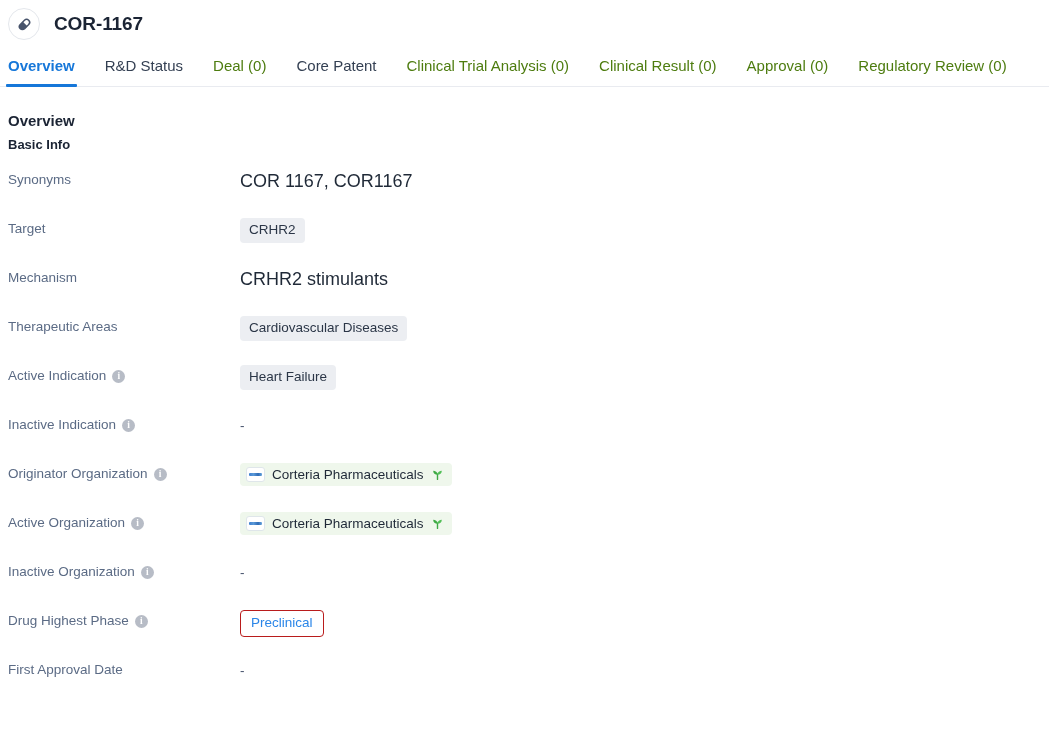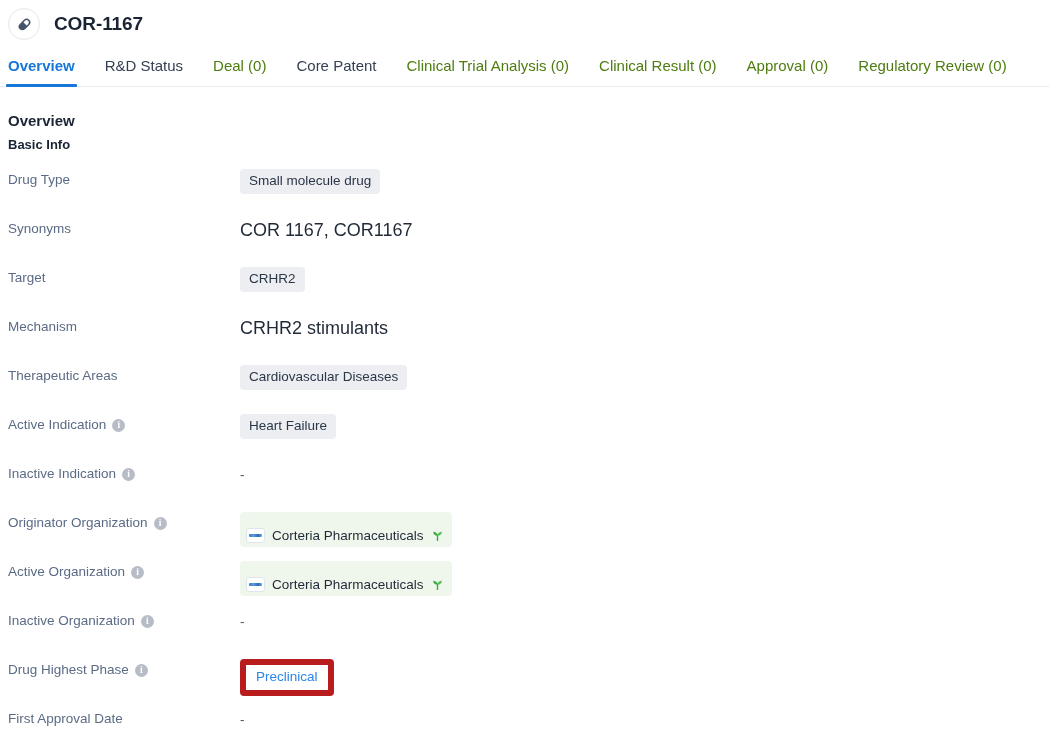--- a/index.html
+++ b/index.html
@@ -153,21 +153,21 @@
   .dash {
     font-size: 13.5px;
     color: #44506a;
     line-height: 18px;
   }
   .org-chip {
     display: inline-flex;
     align-items: center;
     background: #eff7ec;
     border-radius: 4px;
-    padding: 15px 8px 3px 6px;
+    padding: 3px 8px 3px 6px;
     cursor: pointer;
   }
   .org-logo {
     width: 19px; height: 15px;
     border-radius: 3px;
     background: #ffffff;
     border: 1px solid #dfe6ea;
     margin-right: 7px;
     display: flex; align-items: center; justify-content: center;
     flex: 0 0 auto;
@@ -186,21 +186,21 @@
   }
   .sprout-icon {
     margin-left: 7px;
     display: inline-flex;
     align-items: center;
     flex: 0 0 auto;
     cursor: pointer;
   }
   .phase-btn {
     display: inline-block;
-    border: 6px solid #b91c1c;
+    border: 1px solid #b91c1c;
     color: #2b86e8;
     background: #ffffff;
     border-radius: 4px;
     font-size: 13.5px;
     padding: 4px 10px 5px 10px;
     line-height: 16px;
     cursor: pointer;
   }
 </style>
 </head>
@@ -233,28 +233,20 @@
   </div>
 
   <div class="content">
 
     <div class="section-title">Overview</div>
 
     <div class="subsection-title">Basic Info</div>
 
     <div class="field-list">
 
-      <div class="field-row">
-        <div class="field-label">
-          <span>Drug Type</span>
-        </div>
-        <div class="field-value">
-          <span class="chip">Small molecule drug</span>
-        </div>
-      </div>
 
       <div class="field-row">
         <div class="field-label">
           <span>Synonyms</span>
         </div>
         <div class="field-value">
           <span class="plain-text">COR 1167,  COR1167</span>
         </div>
       </div>
 

